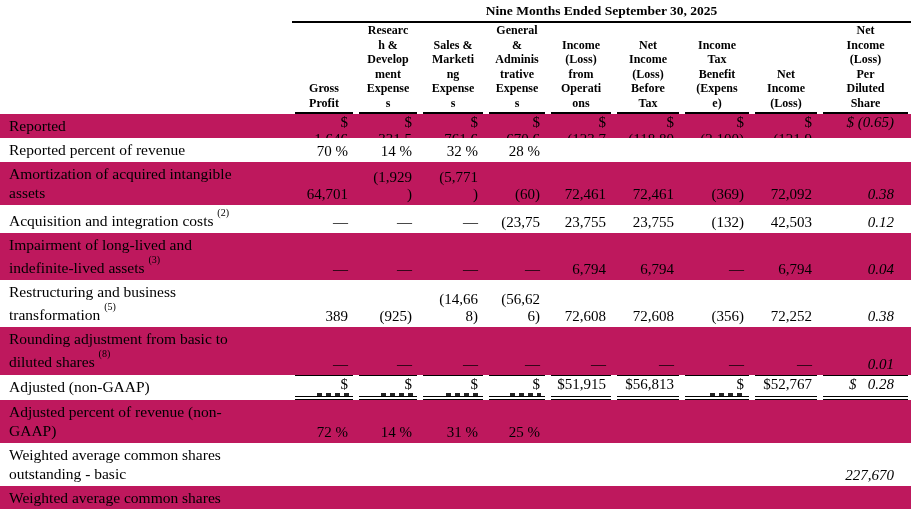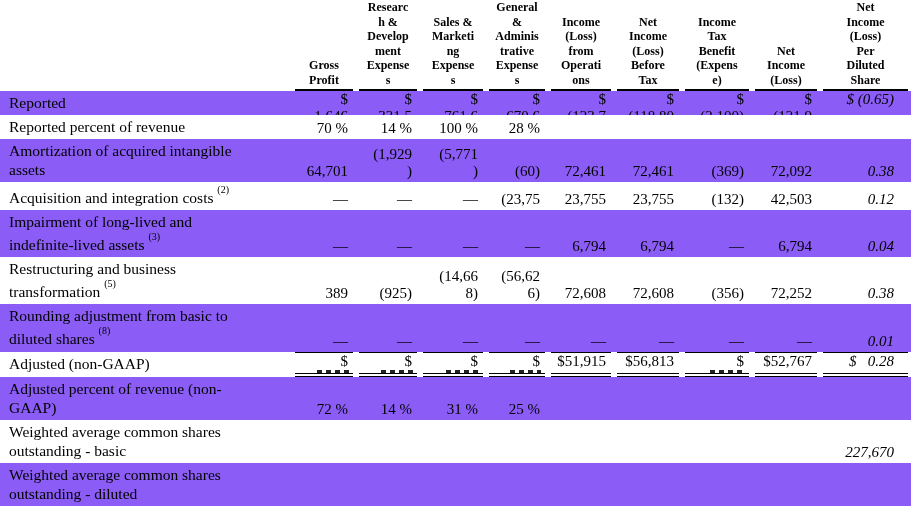--- a/index.html
+++ b/index.html
@@ -13,21 +13,21 @@
   .title-cell{border-bottom:2px solid #000;padding:3px 0 2px;}
   .title-text{text-align:center;font-weight:bold;font-size:13.5px;line-height:16px;}
 
   
   .hcell{vertical-align:bottom;}
   .hwrap{margin:0 3px;border-bottom:2px solid #000;padding:0 1px 2px;
          font-weight:bold;font-size:12px;line-height:14.5px;text-align:center;
          white-space:pre-line;}
 
   
-  tr.shaded{background:#8b5cf6;}
+  tr.shaded{background:#be185d;}
   .label-cell{vertical-align:top;font-size:15.5px;line-height:19px;
               padding:2px 4px 3px 9px;white-space:pre-line;}
   tr.indent .label-cell{padding-left:9px;}
   .fn{font-size:10px;position:relative;top:-4px;}
   .num-cell{vertical-align:bottom;text-align:right;}
   .cellbox{margin:0 3px;}
   .val{display:block;font-size:15px;line-height:17px;white-space:pre-line;
        padding:0 5px 2px 0;}
   td.num-cell:last-child .val{padding-right:14px;font-style:italic;}
 
@@ -53,20 +53,26 @@
         <col style="width:64px">
         <col style="width:66px">
       <col style="width:62px">
         <col style="width:66px">
         <col style="width:68px">
       <col style="width:70px">
         <col style="width:68px">
         <col style="width:91px">
     </colgroup>
     <thead>
+      <tr>
+        <td class="corner-cell"></td>
+        <td class="title-cell" colspan="9">
+          <div class="title-text">Nine Months Ended September 30, 2025</div>
+        </td>
+      </tr>
       <tr id="header-row">
         <th></th>
       <th class="hcell">
             <div class="hwrap">Gross
 Profit</div>
           </th>
           <th class="hcell">
             <div class="hwrap">Researc
 h &amp;
 Develop
@@ -212,21 +218,21 @@
           <td class="num-cell">
             <div class="cellbox">
               <div class="clipwrap">
                 <span class="val">14 %</span>
               </div>
             </div>
           </td>
           <td class="num-cell">
             <div class="cellbox">
               <div class="clipwrap">
-                <span class="val">100 %</span>
+                <span class="val">32 %</span>
               </div>
             </div>
           </td>
           <td class="num-cell">
             <div class="cellbox">
               <div class="clipwrap">
                 <span class="val">28 %</span>
               </div>
             </div>
           </td>

